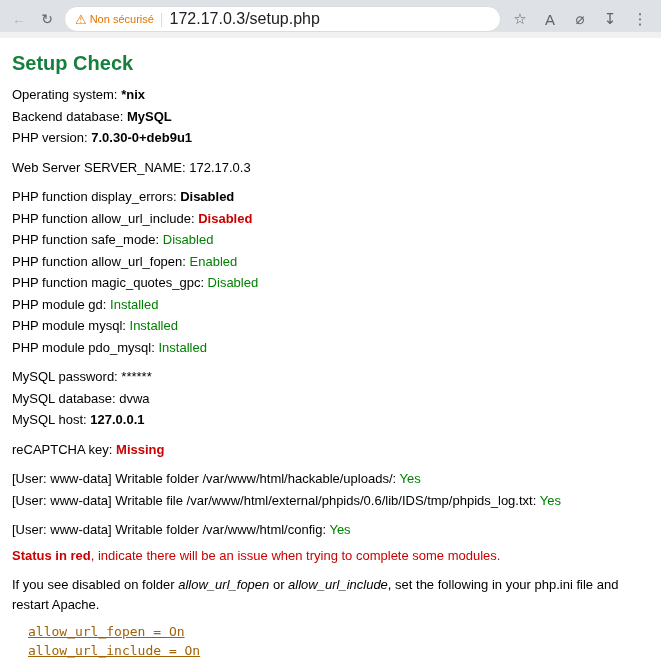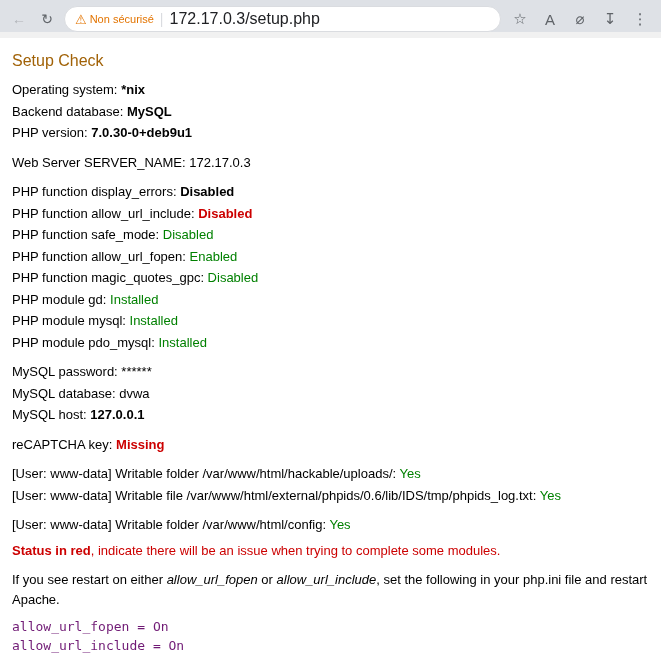--- a/index.html
+++ b/index.html
@@ -84,43 +84,44 @@
     }
 
     
     .page-content {
       background: #fff;
       padding: 14px 12px 20px 12px;
       min-height: 600px;
     }
 
     h1.page-title {
-      font-size: 16px;
-      font-weight: normal;
-      color: #a16207;
+      font-size: 20px;
+      font-weight: bold;
+      color: #15803d;
       margin-bottom: 10px;
     }
 
     .info-line {
       margin-bottom: 2px;
       color: #000;
       line-height: 1.5;
     }
     .bold { font-weight: bold; text-align: right; }
     .green { color: #008000; }
     .red { color: #cc0000; }
 
     .section-gap { margin-top: 10px; }
     .section-gap-sm { margin-top: 6px; }
 
     .code-block {
       font-family: monospace;
-      color: #701a75;
-      margin: 4px 0;
+      color: #a16207;
+      margin: 4px 16px;
       font-size: 13px;
+      text-decoration: underline;
     }
   </style>
 </head>
 <body>
 
 <div class="browser-chrome">
   <div class="browser-toolbar">
     <button class="nav-btn disabled" title="Back">←</button>
     <button class="nav-btn" title="Reload">↻</button>
     <div class="address-bar-container">
@@ -219,21 +220,21 @@
   <div class="section-gap">
     <div class="info-line">
       <span>[User: www-data] Writable folder /var/www/html/config: </span><span class="green">Yes</span>
     </div>
     <div class="info-line section-gap-sm">
       <span class="red bold">Status in red</span><span class="red">, indicate there will be an issue when trying to complete some modules.</span>
     </div>
   </div>
 
   <div class="info-line section-gap">
-    <span>If you see restart on either </span><em>allow_url_fopen</em><span> or </span><em>allow_url_include</em><span>, set the following in your php.ini file and restart Apache.</span>
+    <span>If you see disabled on folder </span><em>allow_url_fopen</em><span> or </span><em>allow_url_include</em><span>, set the following in your php.ini file and restart Apache.</span>
   </div>
 
   <div class="section-gap">
     <div class="code-block">allow_url_fopen = On</div>
     <div class="code-block">allow_url_include = On</div>
   </div>
 
 </div>
 
 </body></html>

